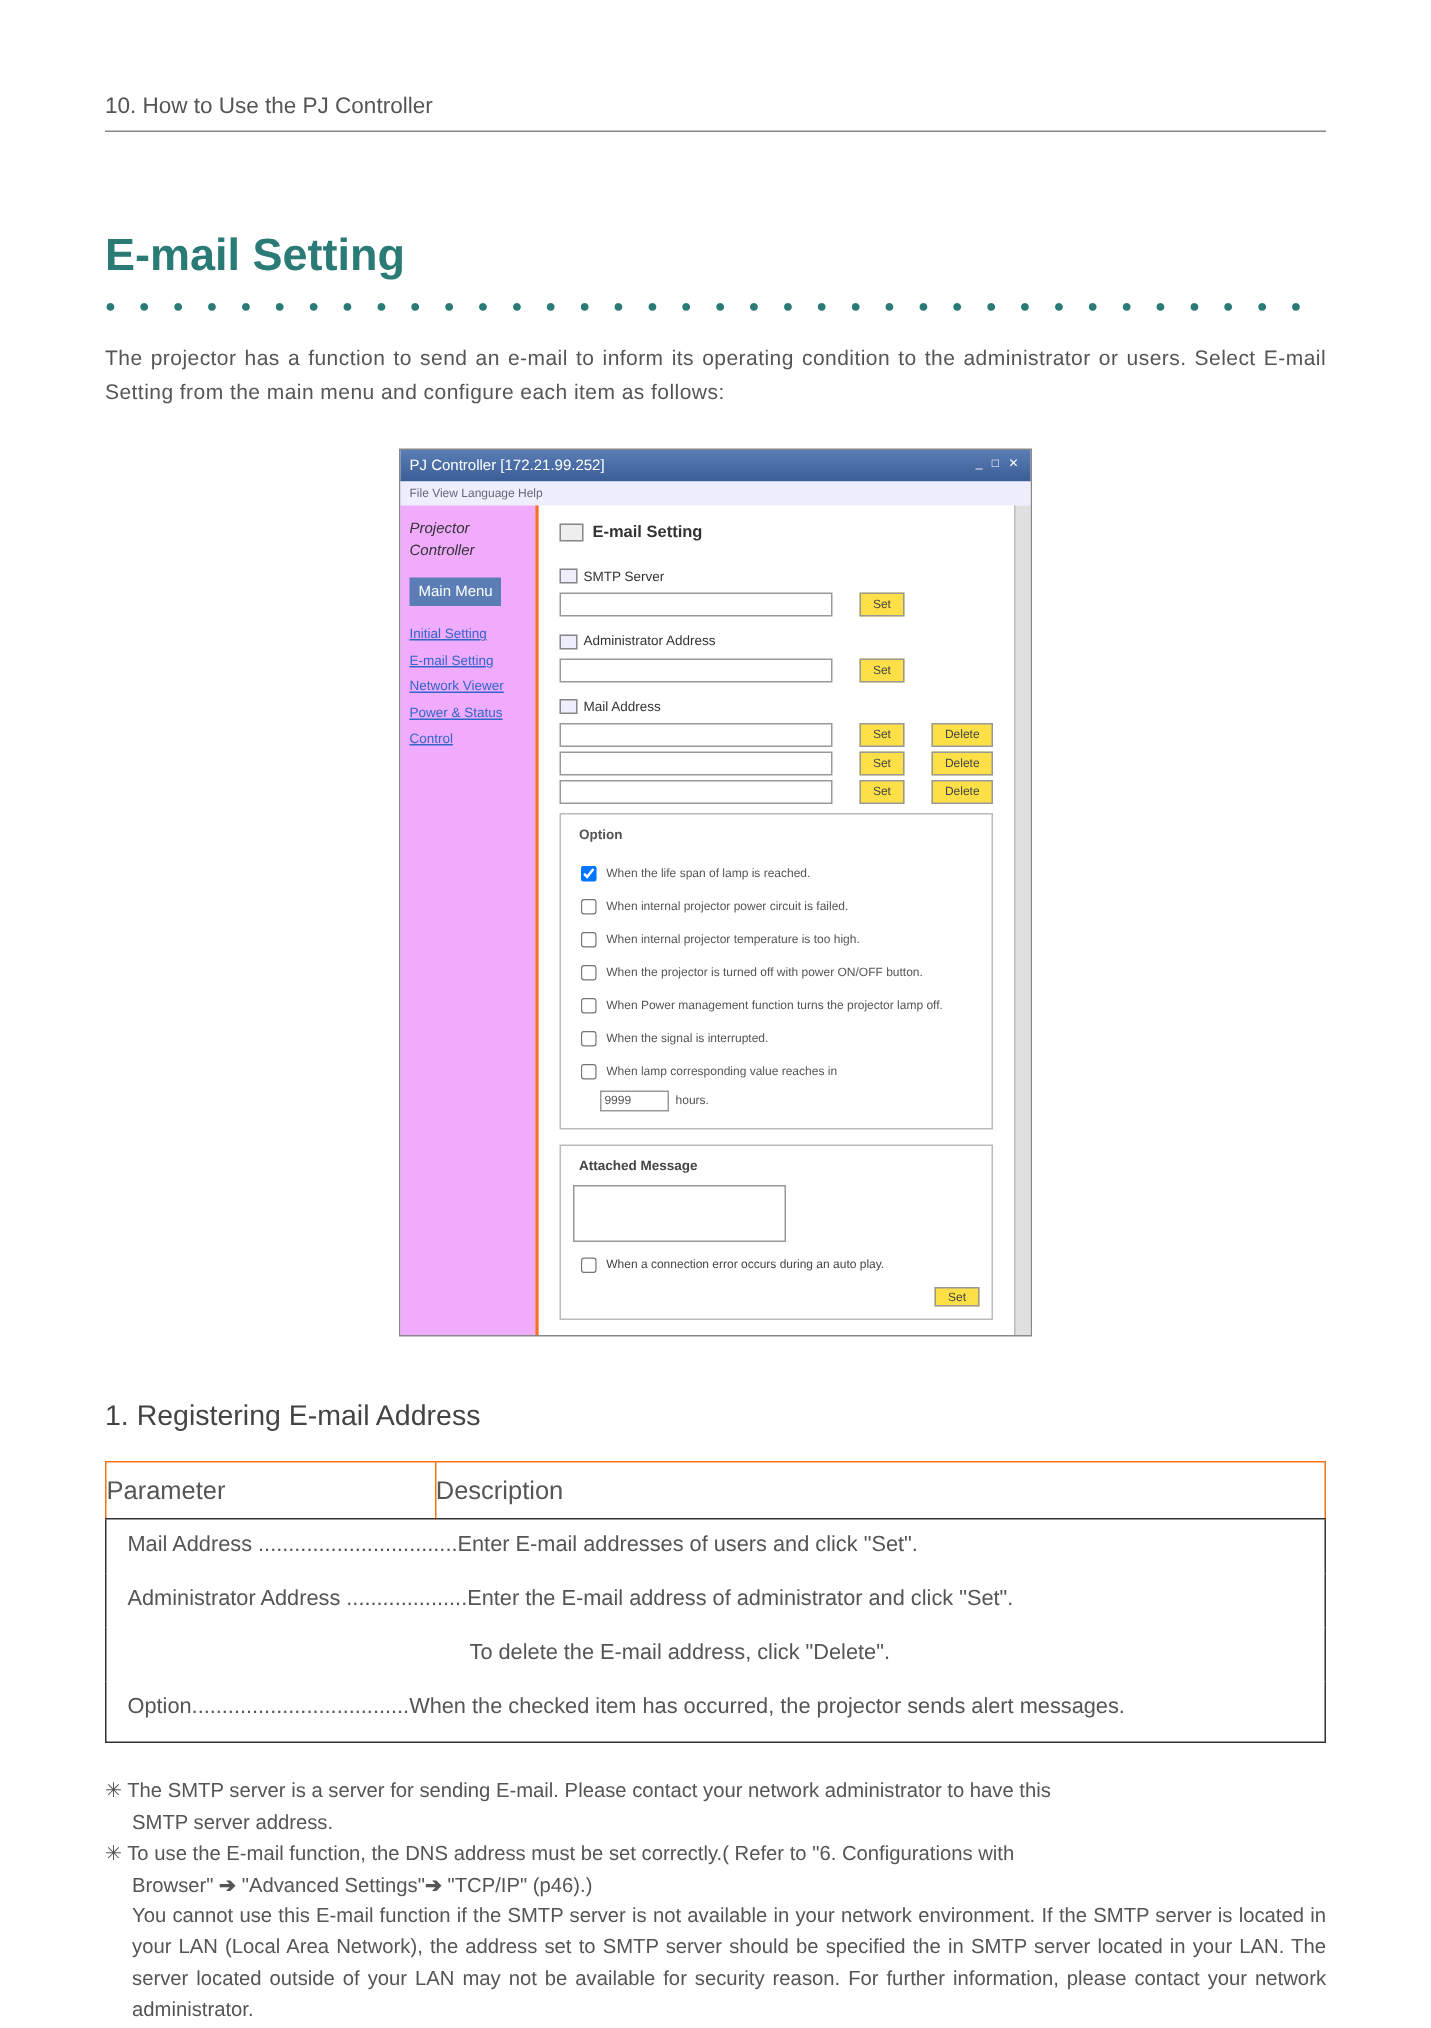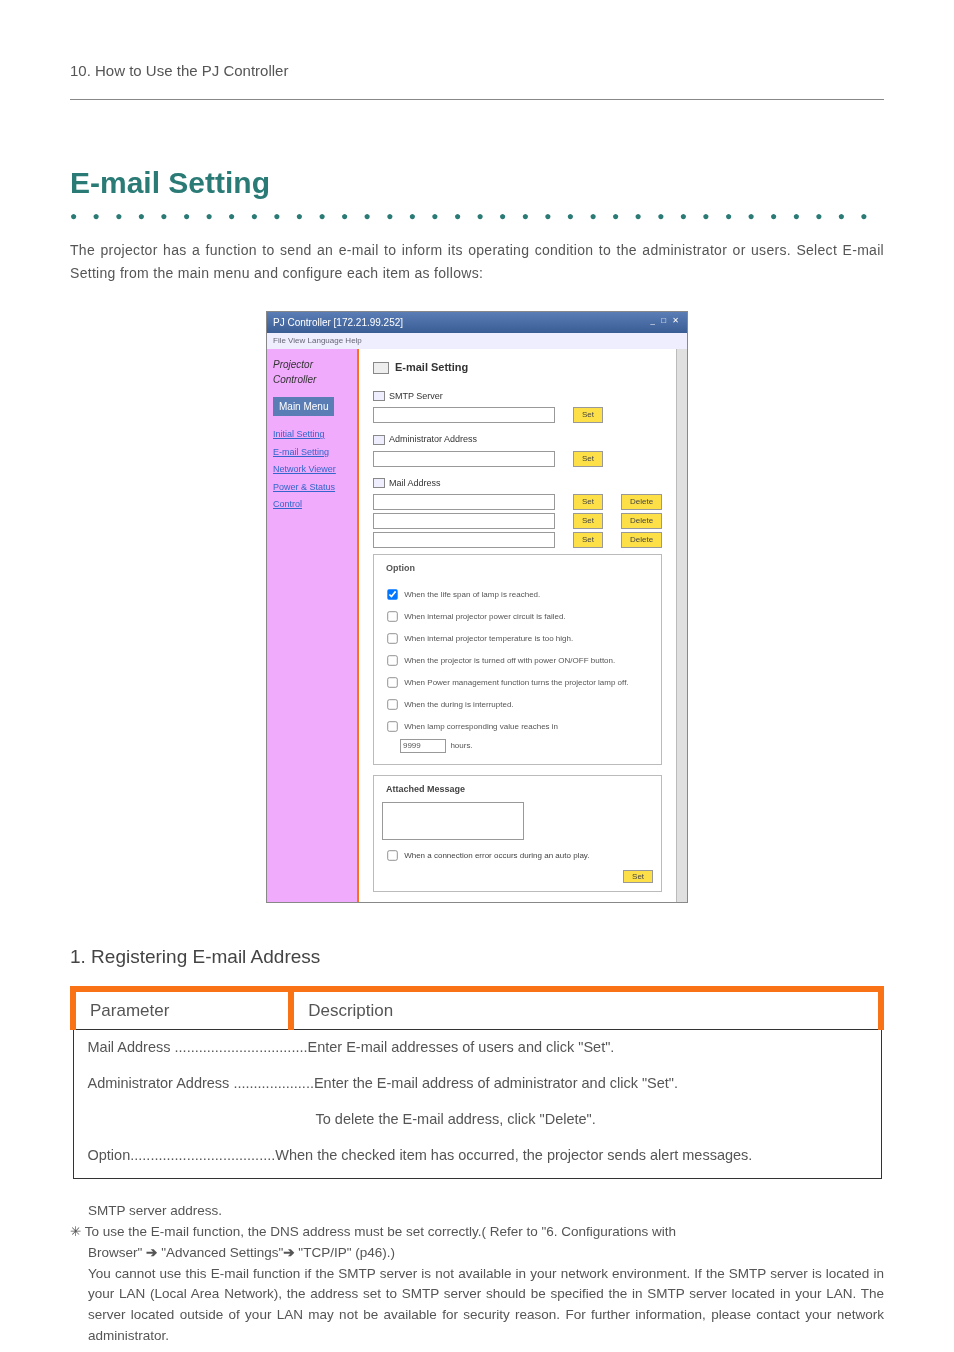--- a/index.html
+++ b/index.html
@@ -7,21 +7,21 @@
     margin: 0;
     padding: 60px 70px;
     color: #555;
     background: #fff;
     font-size: 15px;
     line-height: 1.5;
   }
   .chapter-header {
     font-size: 15px;
     color: #555;
-    padding-bottom: 16px;
+    padding-bottom: 4px;
     border-bottom: 1px solid #888;
     margin-bottom: 60px;
   }
   h1.section-title {
     font-size: 30px;
     font-weight: bold;
     color: #2a7a76;
     margin: 0 0 2px 0;
     letter-spacing: 0px;
   }
@@ -195,22 +195,22 @@
     width: 100%;
     border-collapse: collapse;
     font-size: 14.5px;
     color:#555;
   }
   table.param th {
     text-align: left;
     font-weight: normal;
     font-size: 17px;
     color:#555;
-    padding: 6px 14px;
-    border: 6px solid #f97316;
+    padding: 6px 0;
+    border: 1px solid #f97316;
     border-bottom: 1px solid #333;
     background:#fff;
   }
   table.param td {
     padding: 6px 14px;
     border-left: 1px solid #333;
     border-right: 1px solid #333;
     vertical-align: top;
     line-height:1.65;
   }
@@ -293,21 +293,21 @@
         <div class="opt-box">
           <div class="opt-title">
             <span class="ico2"></span>
             <span>Option</span>
           </div>
           <div class="opt-row"><input type="checkbox" checked="" style=""> <span>When the life span of lamp is reached.</span></div>
           <div class="opt-row"><input type="checkbox" style=""> <span>When internal projector power circuit is failed.</span></div>
           <div class="opt-row"><input type="checkbox" style=""> <span>When internal projector temperature is too high.</span></div>
           <div class="opt-row"><input type="checkbox" style=""> <span>When the projector is turned off with power ON/OFF button.</span></div>
           <div class="opt-row"><input type="checkbox" style=""> <span>When Power management function turns the projector lamp off.</span></div>
-          <div class="opt-row"><input type="checkbox" style=""> <span>When the during is interrupted.</span></div>
+          <div class="opt-row"><input type="checkbox" style=""> <span>When the signal is interrupted.</span></div>
           <div class="opt-row"><input type="checkbox" style=""> <span>When lamp corresponding value reaches in</span></div>
           <div class="opt-row" style="padding-left:18px;">
             <span class="hours-box">9999</span>
             &nbsp;<span>hours.</span>
           </div>
         </div>
 
         <div class="attached">
           <div class="att-title">
             <span class="ico2"></span>
@@ -351,20 +351,21 @@
   <tr class="last">
         <td colspan="2">
     <span>Option</span><span>....................................</span><span>When the checked item has occurred, the projector sends alert messages.</span>
   </td>
       </tr>
 </tbody>
   </table>
 
 <div class="note">
   <div>
+    <span class="ast">✳ The SMTP server is a server for sending E-mail. Please contact your network administrator to have this</span>
     <span class="sub">SMTP server address.</span>
   </div>
   <div>
     <span class="ast">✳ To use the E-mail function, the DNS address must be set correctly.( Refer to "6. Configurations with</span>
     <span class="sub">
       <span>Browser" </span><span class="arrow">➔</span><span> "Advanced Settings"</span><span class="arrow">➔</span><span> "TCP/IP" (p46).)</span>
     </span>
     <span class="sub">You cannot use this E-mail function if the SMTP server is not available in your network environment. If the SMTP server is located in your LAN (Local Area Network), the address set to SMTP server should be specified the in SMTP server located in your LAN. The server located outside of your LAN may not be available for security reason. For further information, please contact your network administrator.</span>
   </div>
 </div>

